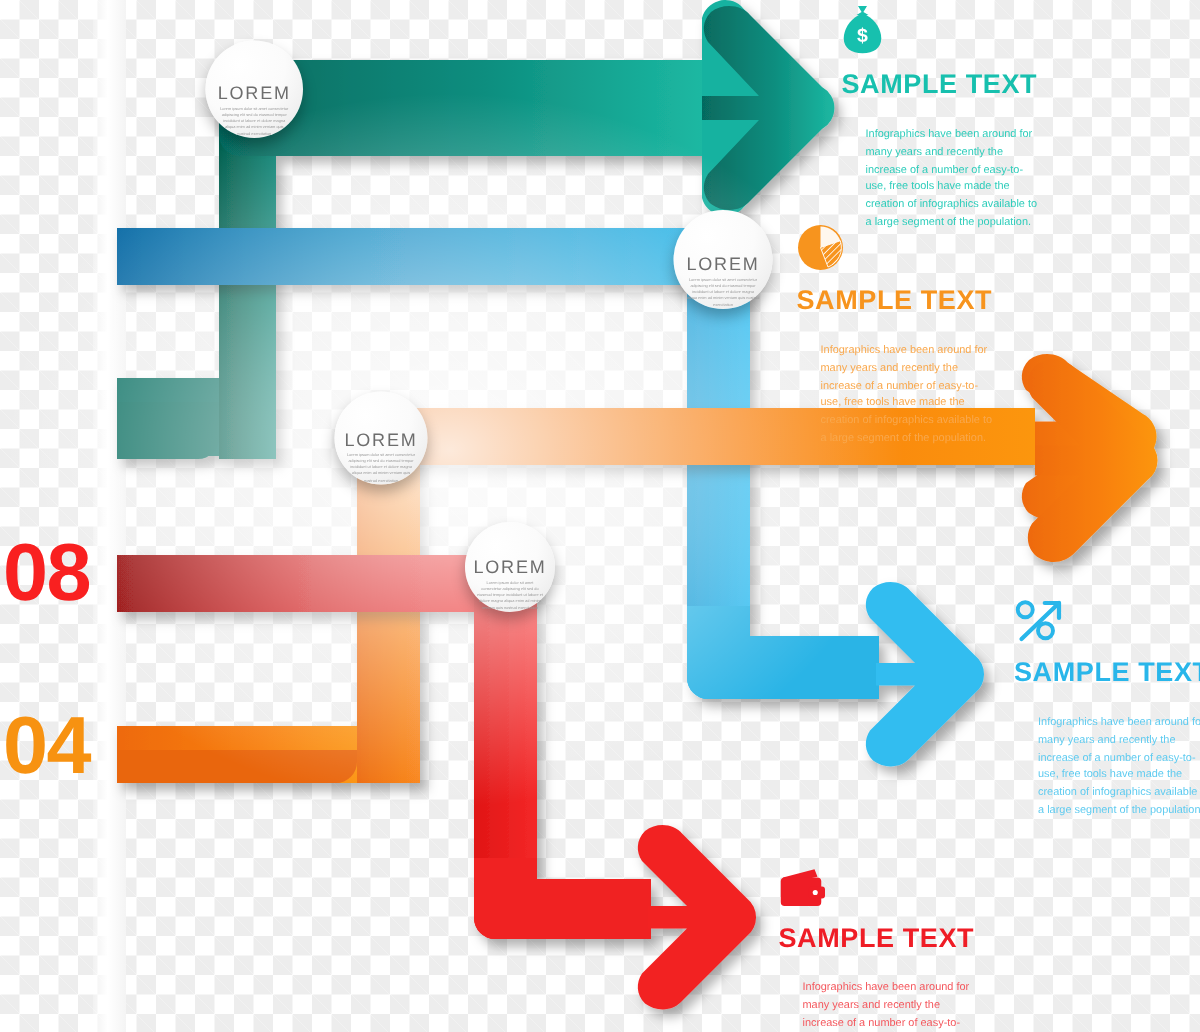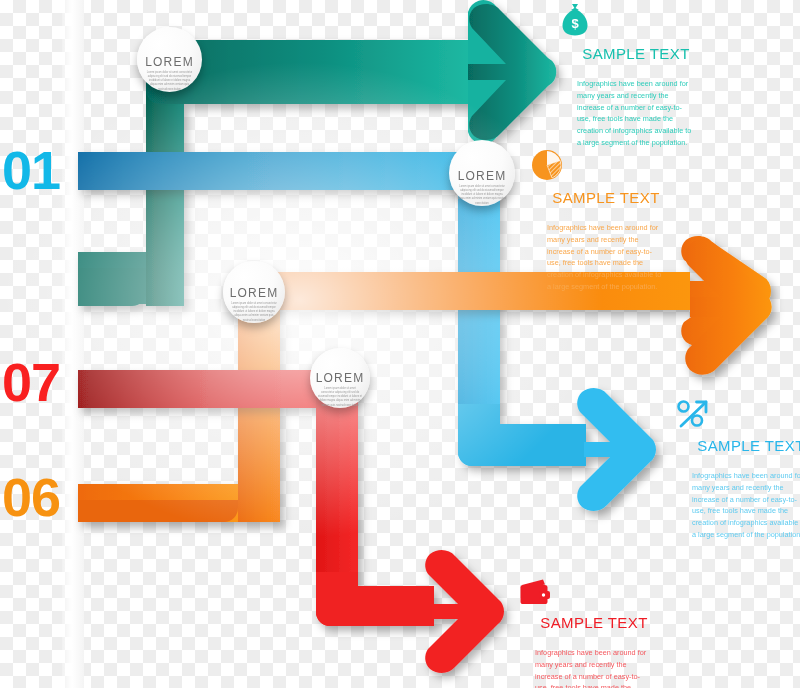--- a/index.html
+++ b/index.html
@@ -47,21 +47,21 @@
     color:#6d6d6d;font-size:12px;letter-spacing:1.2px;font-weight:400;
     margin-bottom:2px;
   }
   .lorem .sub{
     width:74%;font-size:2.6px;line-height:1.65;color:#9a9a9a;
     text-align:center;word-break:break-word;
   }
   
   .info{position:absolute;width:150px;}
   .info .ttl{
-    font-size:15px;letter-spacing:.4px;margin:0 0 3px 0;font-weight:400;text-align:center;
+    font-size:18px;letter-spacing:.4px;margin:0 0 3px 0;font-weight:700;
   }
   .info .body{
     font-size:7.3px;line-height:1.62;margin:16px;font-weight:400;
   }
   .info .ico{display:block;margin-bottom:4px;}
 </style>
 </head>
 <body>
 
 <div id="stage">
@@ -191,23 +191,22 @@
 
       <path d="M430,554 C438,548 449,549 455,556 L498,599 A16,16 0 0 1 498,624
                L455,667 C449,674 438,675 430,669 C424,663 424,655 428,649
                L458,619 L432,619 L432,604 L458,604 L428,574
                C424,568 424,560 430,554 Z" fill="#f22222"></path>
     </g>
   </svg>
 
   <div id="glow"></div>
 
-  <div class="num" style="left:2px;top:143px;color:#12b8e8;">01</div>
-  <div class="num" style="left:2px;top:355px;color:#f92020;">07</div>
-  <div class="num" style="left:2px;top:470px;color:#f79211;">06</div>
+  <div class="num" style="left:2px;top:355px;color:#f92020;">08</div>
+  <div class="num" style="left:2px;top:470px;color:#f79211;">04</div>
 
   <div class="lorem" style="left:137px;top:27px;width:65px;height:65px;">
     <div class="lbl">LOREM</div>
     <div class="sub">Lorem ipsum dolor sit amet consectetur adipiscing elit sed do eiusmod tempor incididunt ut labore et dolore magna aliqua enim ad minim veniam quis nostrud exercitation</div>
   </div>
 
   <div class="lorem" style="left:449px;top:140px;width:66px;height:66px;">
     <div class="lbl">LOREM</div>
     <div class="sub">Lorem ipsum dolor sit amet consectetur adipiscing elit sed do eiusmod tempor incididunt ut labore et dolore magna aliqua enim ad minim veniam quis nostrud exercitation</div>
   </div>

